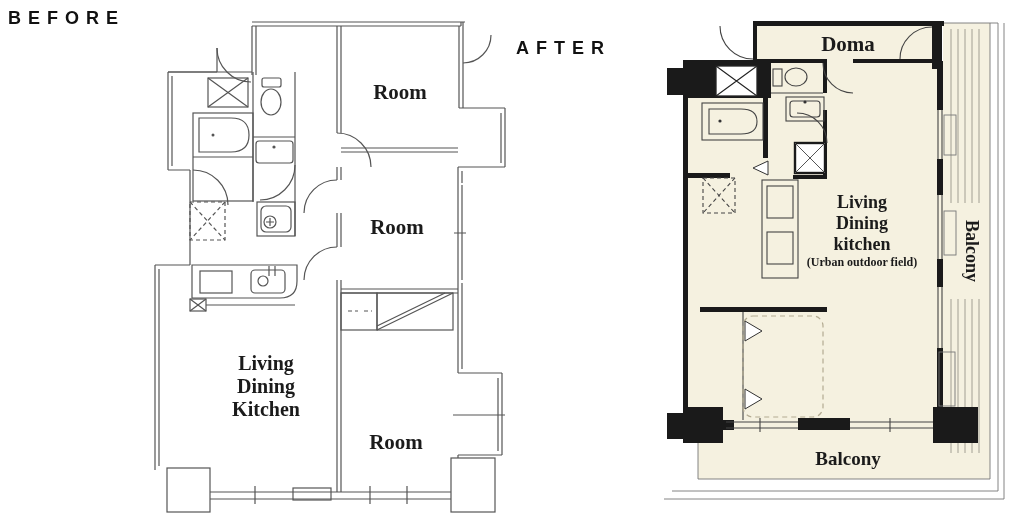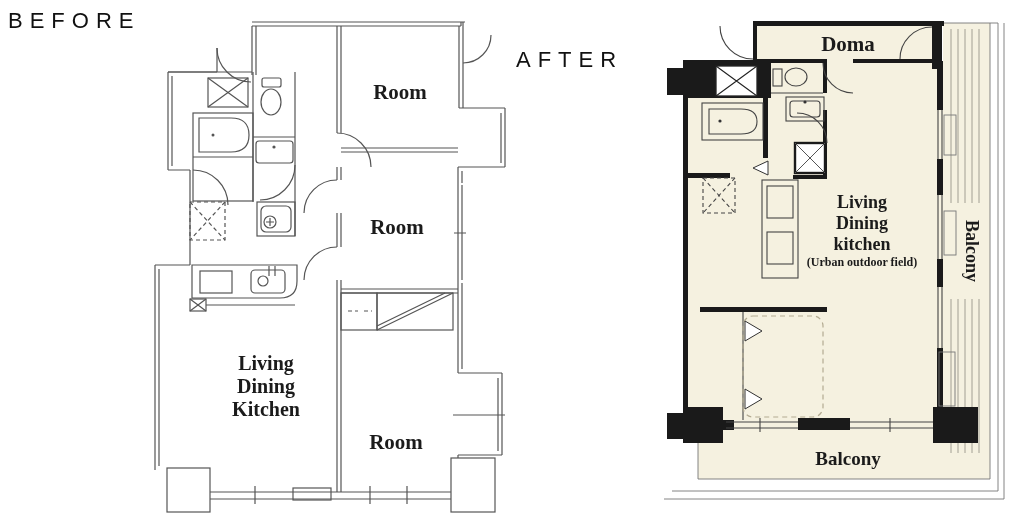--- a/index.html
+++ b/index.html
@@ -1,20 +1,20 @@
 <!DOCTYPE html>
 <html><head>
 <meta charset="utf-8">
 <style>
   html,body{margin:0;padding:0;}
   body{width:1024px;height:526px;position:relative;background:#fff;overflow:hidden;
        font-family:"Liberation Sans",sans-serif;}
-  .phase-label{position:absolute;font-weight:normal;font-size:22px;letter-spacing:7px;color:#111;}
+  .phase-label{position:absolute;font-weight:bold;font-size:18px;letter-spacing:7px;color:#111;}
   #before-label{left:8px;top:8px;}
-  #after-label{left:516px;top:47px;}
+  #after-label{left:516px;top:38px;}
   svg text{font-family:"Liberation Serif",serif;font-weight:bold;fill:#1b1b1b;}
   .ln{stroke:#555;fill:none;stroke-width:1.2;}
   .thin{stroke:#777;fill:none;stroke-width:0.9;}
   .deck{stroke:#9a968a;fill:none;stroke-width:0.9;}
   .blk{fill:#1a1a1a;stroke:none;}
   .aln{stroke:#444;fill:none;stroke-width:1.1;}
   .dash{stroke-dasharray:4,3;}
   .futon{stroke:#b3ab92;fill:none;stroke-width:1.2;stroke-dasharray:5,4;}
 </style>
 </head>

